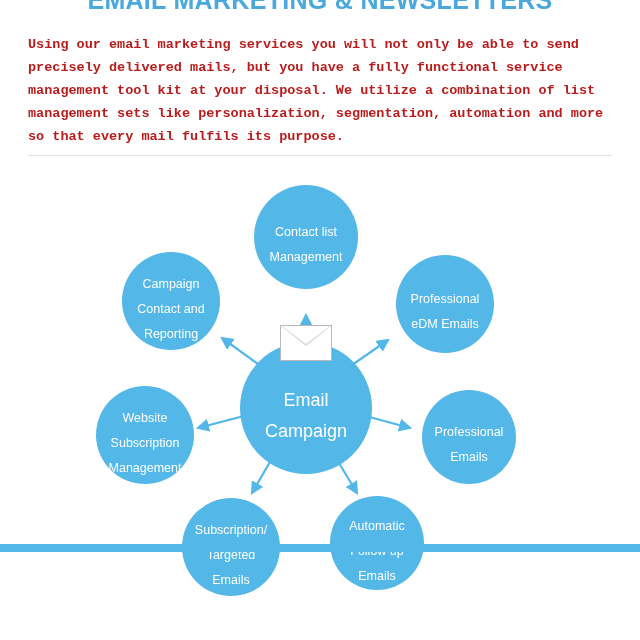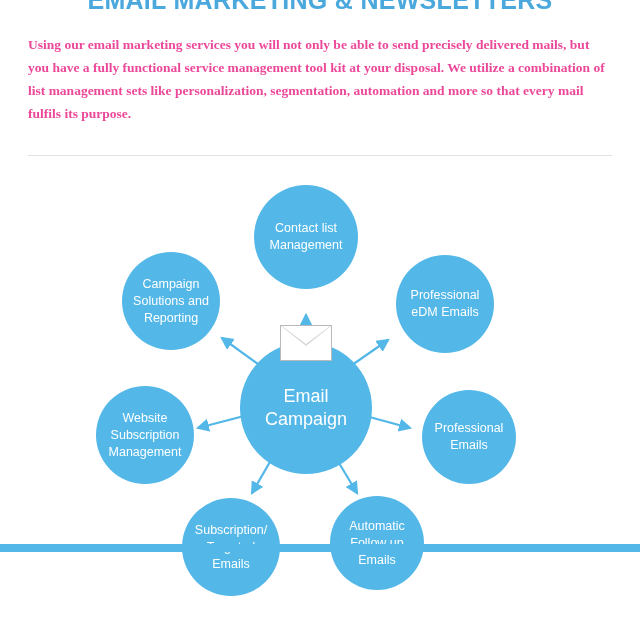--- a/index.html
+++ b/index.html
@@ -36,23 +36,23 @@
     font-family: "Liberation Sans", sans-serif;
   }
 
   .intro {
     position: absolute;
     top: 33px;
     left: 28px;
     width: 584px;
     font-size: 13.5px;
     line-height: 23px;
-    color: #ec4899;
+    color: #b91c1c;
     font-weight: bold;
-    font-family: Liberation Serif, serif;
+    font-family: Liberation Mono, monospace;
   }
 
   .divider {
     position: absolute;
     top: 155px;
     left: 28px;
     width: 584px;
     height: 1px;
     background: #e2e2e2;
   }
@@ -90,20 +90,21 @@
   .node.center {
     background: #53b7e8;
     font-size: 18px;
     line-height: 23px;
     justify-content: center;
   }
 
   .node span {
     display: block;
     width: 100%;
+    margin-top: 8px;
   }
 
   .envelope {
     position: absolute;
     width: 52px;
     height: 36px;
     background: #ffffff;
     border: 1px solid #b9b9b9;
     box-sizing: border-box;
   }
@@ -218,21 +219,21 @@
       <span>
         <span>Website</span>
         <span>Subscription</span>
         <span>Management</span>
       </span>
     </div>
 
     <div class="node" style="left:122px; top:92px; width:98px; height:98px;">
       <span>
         <span>Campaign</span>
-        <span>Solutions and</span>
+        <span>Contact and</span>
         <span>Reporting</span>
       </span>
     </div>
 
   </div>
 
   <div class="bottom-bar"></div>
 
 </div>
 

